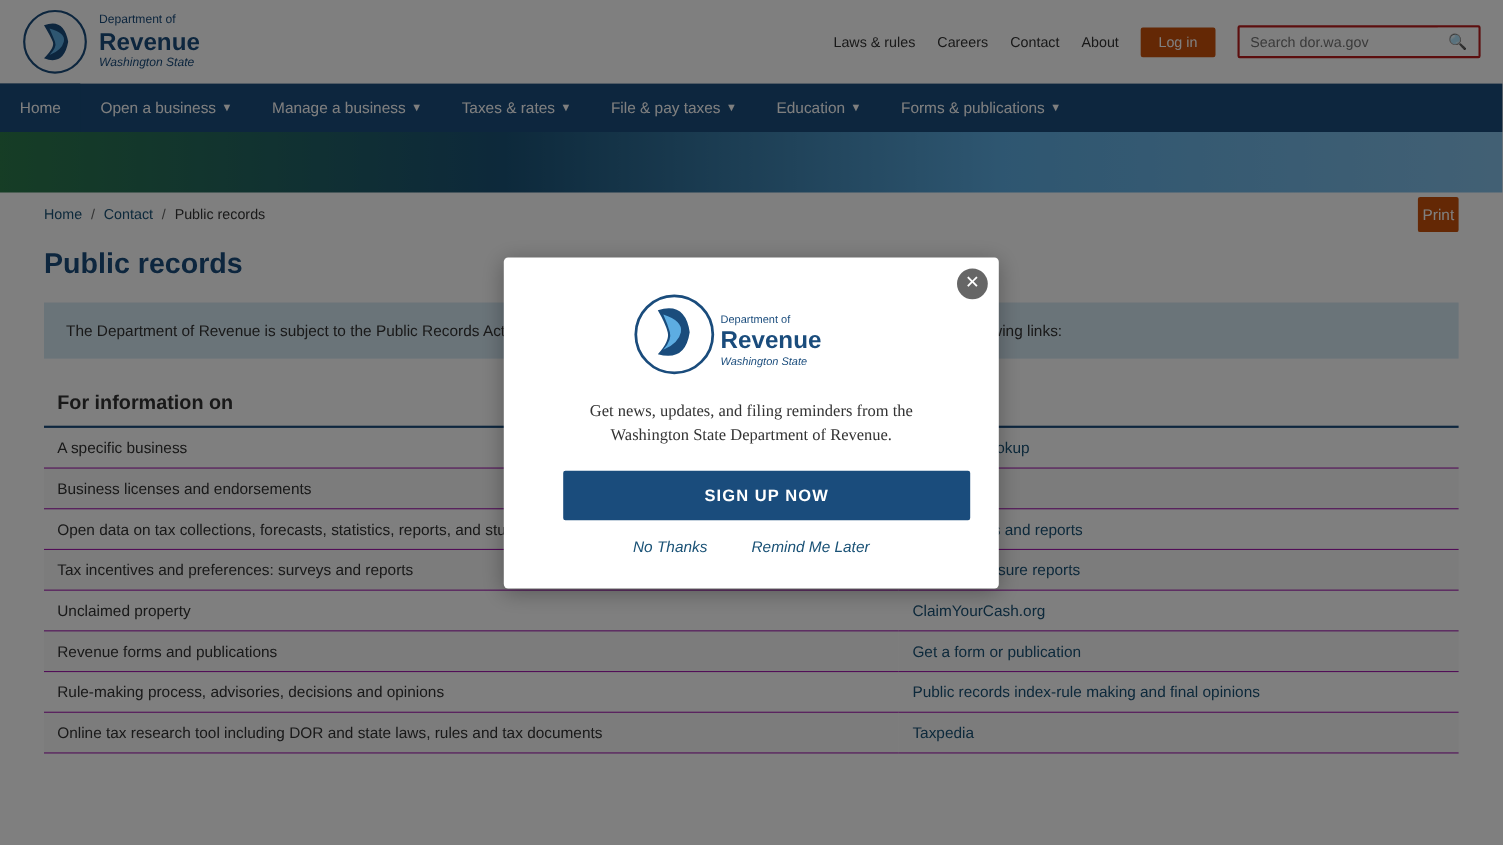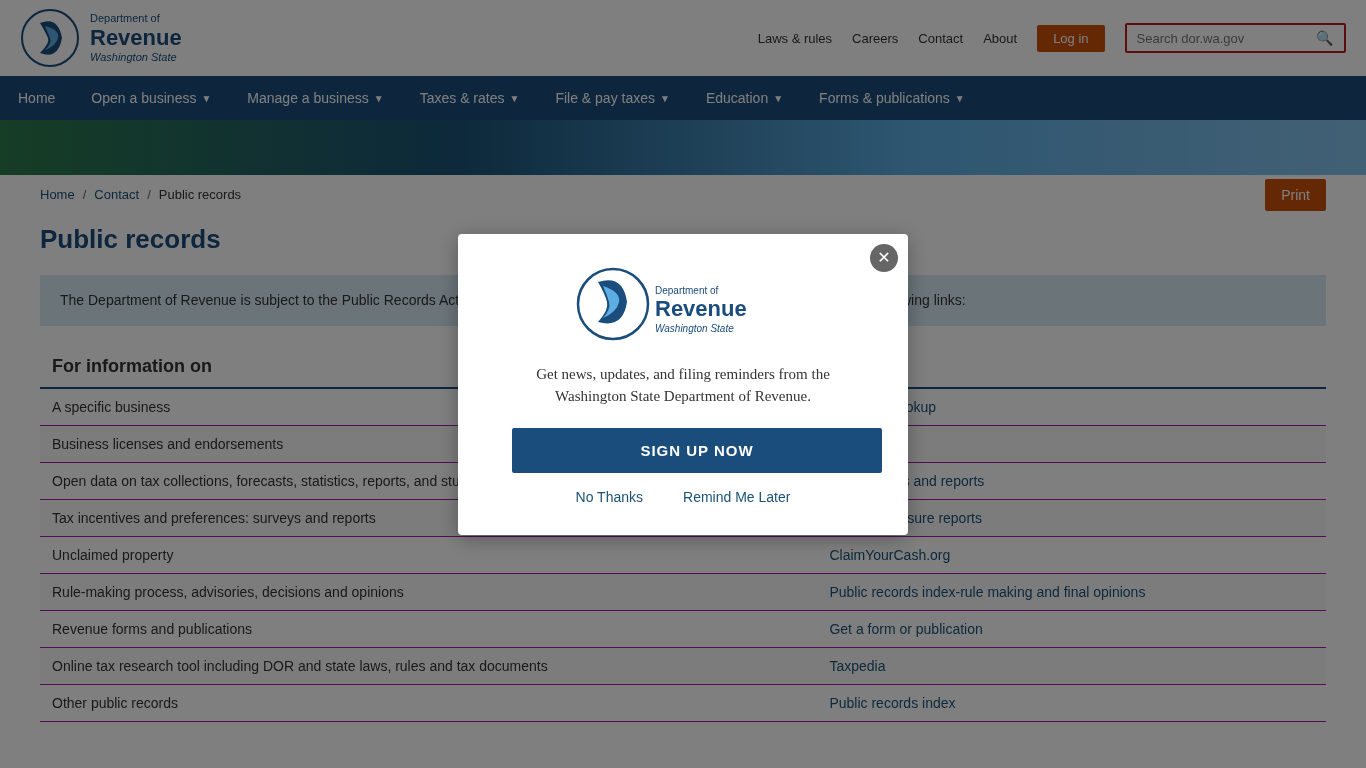--- a/index.html
+++ b/index.html
@@ -91,21 +91,21 @@
     .page-title {
       font-size: 26px;
       color: #1a4c7c;
       font-weight: bold;
       margin-bottom: 20px;
     }
     .print-btn {
       background: #c8500a;
       color: #fff;
       border: none;
-      padding: 8px 16px;
+      padding: 8px 4px;
       font-size: 14px;
       cursor: pointer;
       border-radius: 2px;
       float: right;
       margin-top: -45px;
     }
 
     .info-box {
       background: #d5e8f3;
       padding: 15px 20px;
@@ -218,20 +218,21 @@
     .modal-links {
       display: flex;
       justify-content: center;
       gap: 40px;
     }
     .modal-links a {
       color: #1a5276;
       text-decoration: none;
       font-size: 14px;
       cursor: pointer;
+      font-style: italic;
     }
 
     
     .logo-container {
       display: flex;
       align-items: center;
       gap: 10px;
     }
     .logo-icon {
       width: 60px;
@@ -327,34 +328,30 @@
     </tr>
         <tr>
       <td>Tax incentives and preferences: surveys and reports</td>
       <td><a href="#">Public disclosure reports</a></td>
     </tr>
         <tr>
       <td>Unclaimed property</td>
       <td><a href="#">ClaimYourCash.org</a></td>
     </tr>
         <tr>
+      <td>Revenue forms and publications</td>
+      <td><a href="#">Get a form or publication</a></td>
+    </tr>
+        <tr>
       <td>Rule-making process, advisories, decisions and opinions</td>
       <td><a href="#">Public records index-rule making and final opinions</a></td>
     </tr>
         <tr>
-      <td>Revenue forms and publications</td>
-      <td><a href="#">Get a form or publication</a></td>
-    </tr>
-        <tr>
       <td>Online tax research tool including DOR and state laws, rules and tax documents</td>
       <td><a href="#">Taxpedia</a></td>
-    </tr>
-        <tr>
-      <td>Other public records</td>
-      <td><a href="#">Public records index</a></td>
     </tr>
       </tbody>
   </table>
 </div>
 
 <div class="modal-overlay" id="modal-overlay">
   <div class="modal">
     <button class="modal-close">✕</button>
 
     

